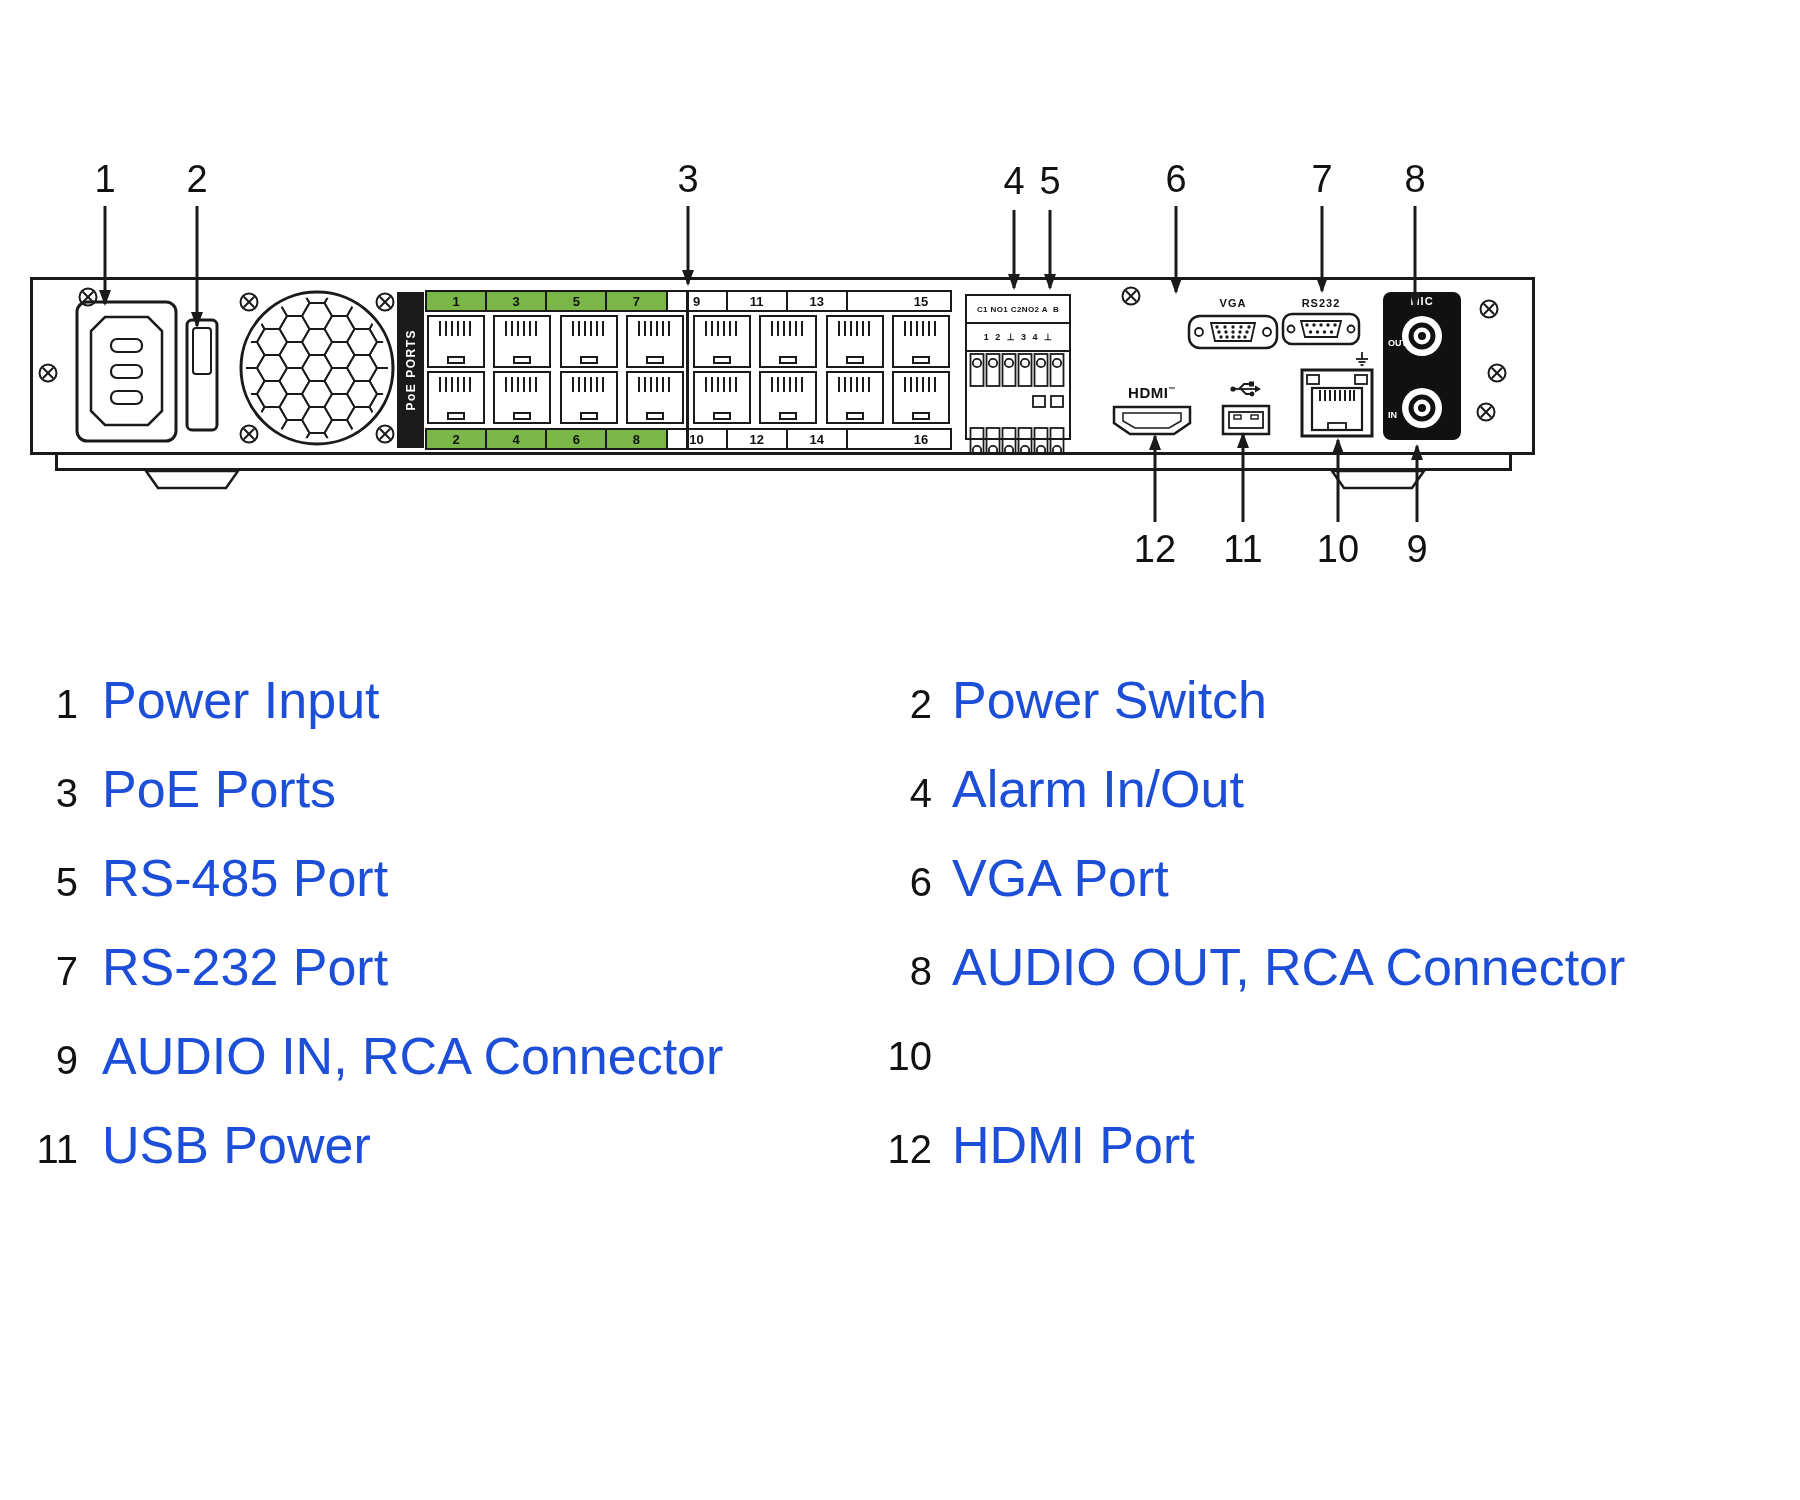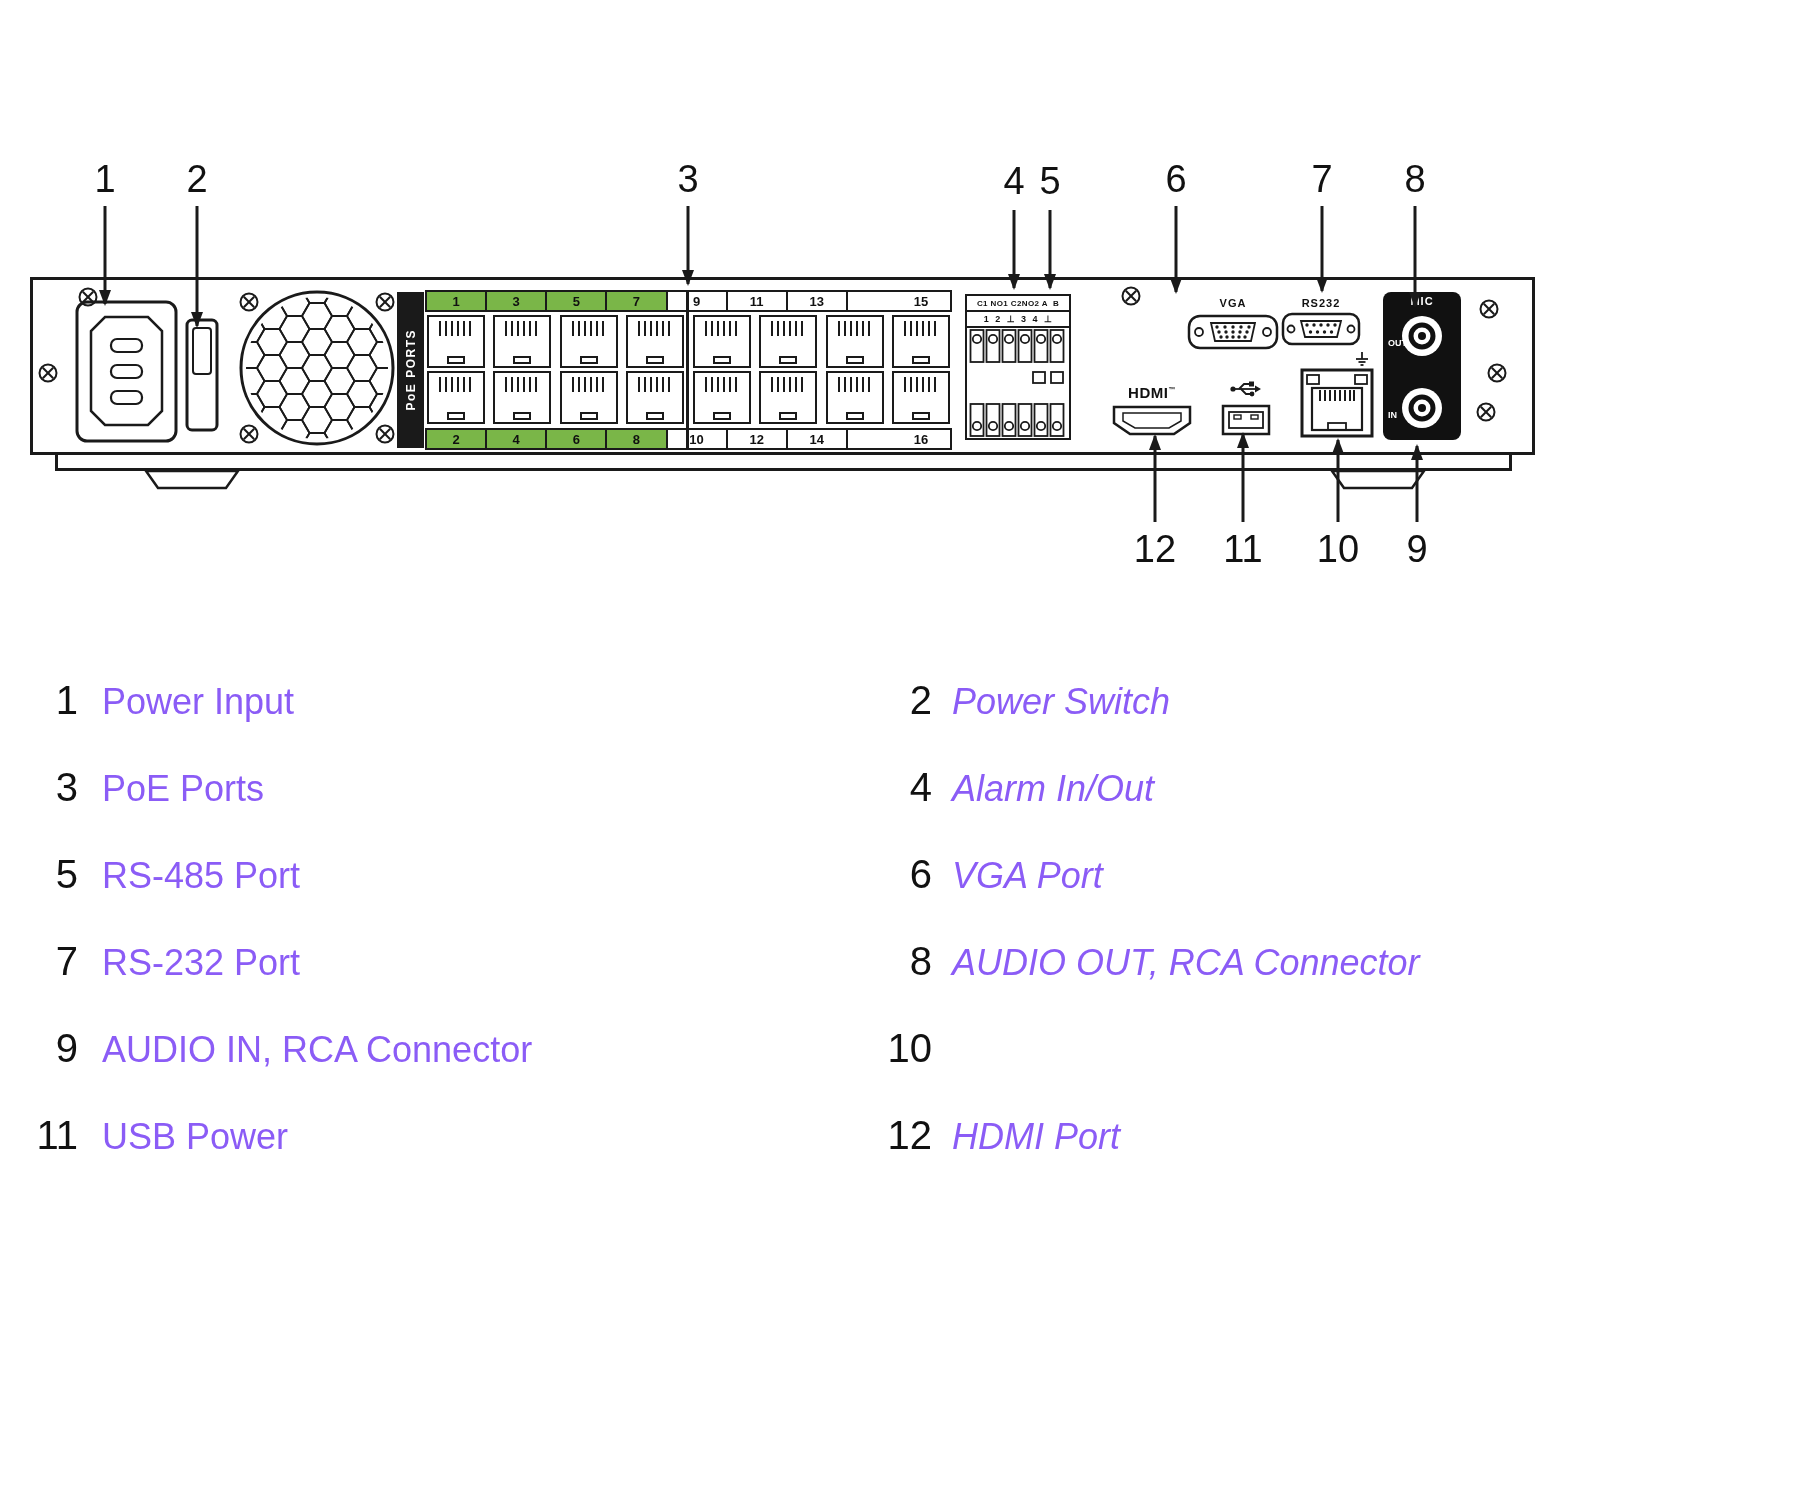--- a/index.html
+++ b/index.html
@@ -57,21 +57,21 @@
   }
   .rj45 .tab {
     position:absolute; left:50%; bottom:2px; transform:translateX(-50%);
     width:18px; height:8px; border:2px solid #1a1a1a; background:#fff;
   }
   .poe-divider { position:absolute; left:261px; top:0; width:3px; height:160px; background:#1a1a1a; }
 
   
   .alarm { position:absolute; left:932px; top:14px; width:106px; height:146px; border:2.5px solid #1a1a1a; background:#fff; }
   .alarm .hdr1, .alarm .hdr2 {
-    height:16px; border-bottom:2px solid #1a1a1a; display:flex; align-items:center; justify-content:center;
+    height:28px; border-bottom:2px solid #1a1a1a; display:flex; align-items:center; justify-content:center;
     font-weight:bold; white-space:pre; color:#111;
   }
   .alarm .hdr1 { font-size:8px; letter-spacing:0.4px; }
   .alarm .hdr2 { font-size:9px; letter-spacing:0.5px; }
 
   
   .port-group { position:absolute; text-align:center; }
   .port-label { font-size:11px; font-weight:bold; letter-spacing:1px; line-height:14px; color:#111; }
   .hdmi-label { font-size:15px; font-weight:800; letter-spacing:0.5px; line-height:16px; color:#111; }
   .hdmi-label sup { font-size:7px; }
@@ -91,23 +91,23 @@
 
   
   .legend { position:absolute; left:20px; top:676px; width:1760px; display:flex; flex-direction:column; gap:37px; }
   .legend-row { display:flex; }
   .legend-cell { display:flex; align-items:baseline; }
   .legend-cell.lc-left { width:850px; }
   .legend-cell.lc-right { flex:1; }
   .lnum { font-size:40px; font-weight:500; line-height:48px; color:#111; text-align:right; }
   .lc-left .lnum { width:58px; }
   .lc-right .lnum { width:62px; }
-  .llabel { font-size:36px; font-weight:500; line-height:48px; color:#8b5cf6; }
+  .llabel { font-size:52px; font-weight:500; line-height:48px; color:#1d4ed8; }
   .lc-left .llabel { margin-left:24px; }
-  .lc-right .llabel { margin-left:20px;font-style:italic; }
+  .lc-right .llabel { margin-left:20px; }
 </style>
 </head>
 <body>
 
 <div class="stage">
 
   <svg style="position:absolute;width:0;height:0" aria-hidden="true">
     <symbol id="screwsym" viewBox="0 0 22 22">
       <circle cx="11" cy="11" r="8.5" fill="#fff" stroke="#1a1a1a" stroke-width="2"></circle>
       <line x1="5.8" y1="5.8" x2="16.2" y2="16.2" stroke="#1a1a1a" stroke-width="2"></line>

